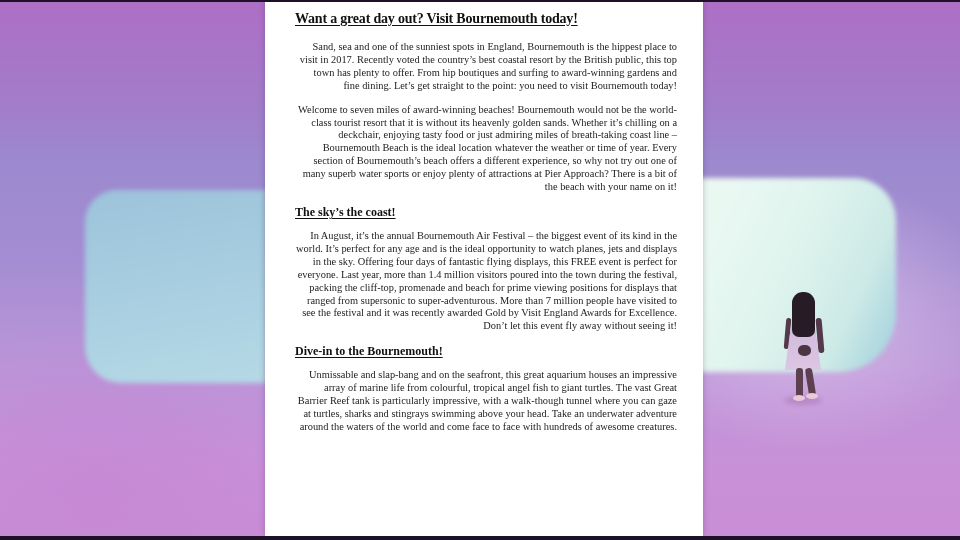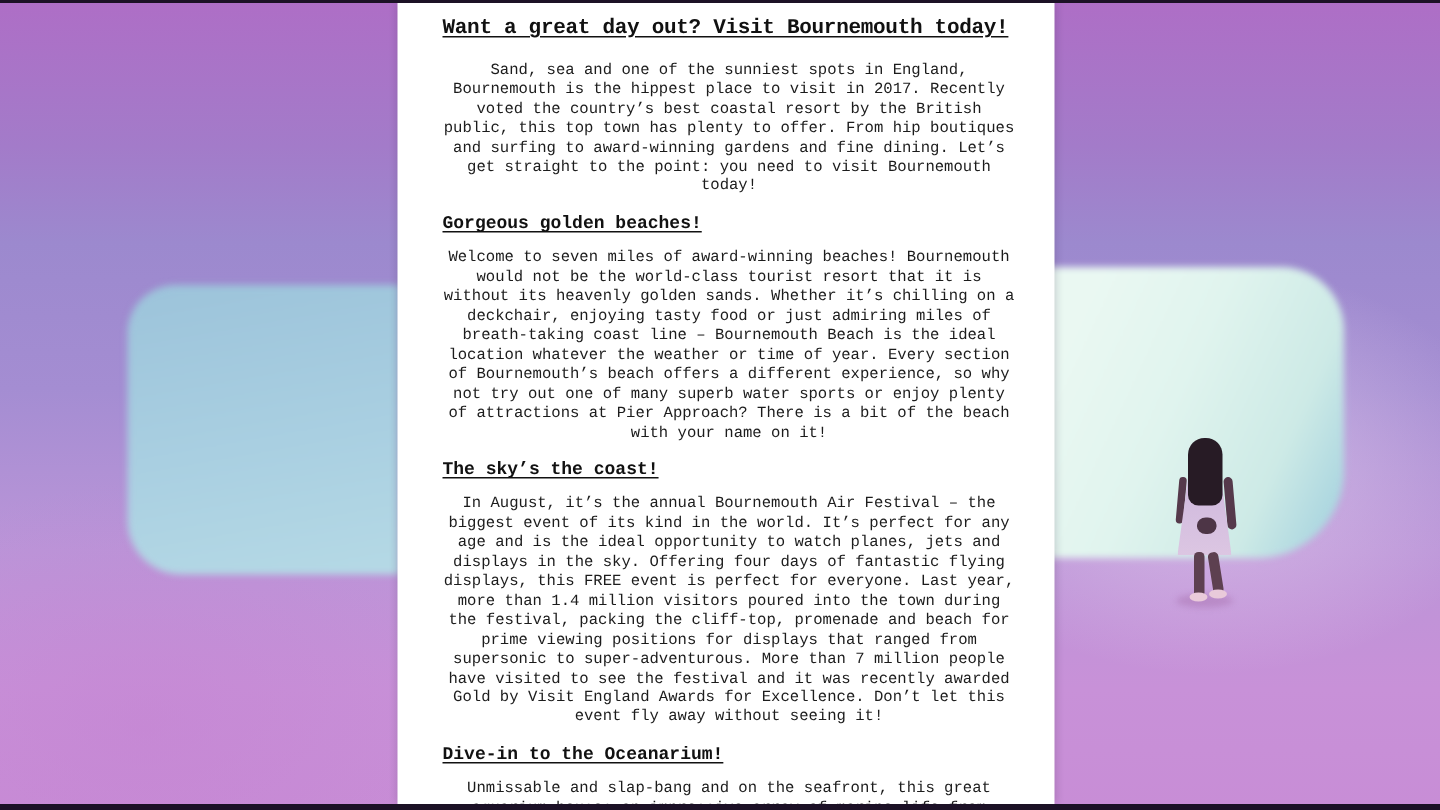--- a/index.html
+++ b/index.html
@@ -1,21 +1,21 @@
 <!DOCTYPE html>
 <html><head>
 <meta charset="utf-8">
 <style>
   html, body { margin: 0; padding: 0; background: #000; }
   .stage {
     position: relative;
     width: 960px;
     height: 540px;
     overflow: hidden;
-    font-family: Liberation Mono, monospace;
+    font-family: Liberation Serif, serif;
   }
 
   
   .photo-bg {
     position: absolute; inset: 0;
     background:
       radial-gradient(ellipse 280px 190px at 84% 58%, rgba(238,216,242,0.55), rgba(238,216,242,0) 72%),
       radial-gradient(ellipse 300px 220px at 10% 90%, rgba(196,130,210,0.5), rgba(196,130,210,0) 75%),
       linear-gradient(180deg, #ae6ec6 0%, #a37bc9 18%, #9c89ce 30%, #a48dd2 48%, #bb95d8 68%, #c891d8 85%, #c88dd6 100%);
     z-index: 0;
@@ -88,21 +88,21 @@
     font-weight: bold;
     margin: 3px 0 10px 0;
     text-decoration: underline;
     text-underline-offset: 2px;
     color: #111;
   }
   .doc-para {
     font-size: 10.4px;
     line-height: 12.9px;
     margin: 0 0 11px 0;
-    text-align: center;
+    text-align: right;
   }
 </style>
 </head>
 <body>
 
 <div class="stage">
 
   <div class="photo-bg"></div>
 
   <div class="light-window window-left"></div>
@@ -119,27 +119,26 @@
     <div class="person-shoe-left"></div>
     <div class="person-shoe-right"></div>
     <div class="person-hair"></div>
   </div>
 
   <div class="doc-page">
     <h1 class="doc-title">Want a great day out? Visit Bournemouth today!</h1>
 
     <p class="doc-para">Sand, sea and one of the sunniest spots in England, Bournemouth is the hippest place to visit in 2017.  Recently voted the country’s best coastal resort by the British public, this top town has plenty to offer.  From hip boutiques and surfing to award-winning gardens and fine dining.  Let’s get straight to the point: you need to visit Bournemouth today!</p>
 
-    <h2 class="doc-heading">Gorgeous golden beaches!</h2>
     <p class="doc-para">Welcome to seven miles of award-winning beaches!  Bournemouth would not be the world-class tourist resort that it is without its heavenly golden sands. Whether it’s chilling on a deckchair, enjoying tasty food or just admiring miles of breath-taking coast line – Bournemouth Beach is the ideal location whatever the weather or time of year. Every section of Bournemouth’s beach offers a different experience, so why not try out one of many superb water sports or enjoy plenty of attractions at Pier Approach? There is a bit of the beach with your name on it!</p>
 
     <h2 class="doc-heading">The sky’s the coast!</h2>
     <p class="doc-para">In August, it’s the annual Bournemouth Air Festival – the biggest event of its kind in the world. It’s perfect for any age and is the ideal opportunity to watch planes, jets and displays in the sky.  Offering four days of fantastic flying displays, this FREE event is perfect for everyone. Last year, more than 1.4 million visitors poured into the town during the festival, packing the cliff-top, promenade and beach for prime viewing positions for displays that ranged from supersonic to super-adventurous. More than 7 million people have visited to see the festival and it was recently awarded Gold by Visit England Awards for Excellence. Don’t let this event fly away without seeing it!</p>
 
-    <h2 class="doc-heading">Dive-in to the Oceanarium!</h2>
+    <h2 class="doc-heading">Dive-in to the Bournemouth!</h2>
     <p class="doc-para">Unmissable and slap-bang and on the seafront, this great aquarium houses an impressive array of marine life from colourful, tropical angel fish to giant turtles. The vast Great Barrier Reef tank is particularly impressive, with a walk-though tunnel where you can gaze at turtles, sharks and stingrays swimming above your head. Take an underwater adventure around the waters of the world and come face to face with hundreds of awesome creatures.</p>
 
   </div>
 
   <div class="edge-top"></div>
   <div class="edge-bottom"></div>
 
 </div>
 
 </body></html>

